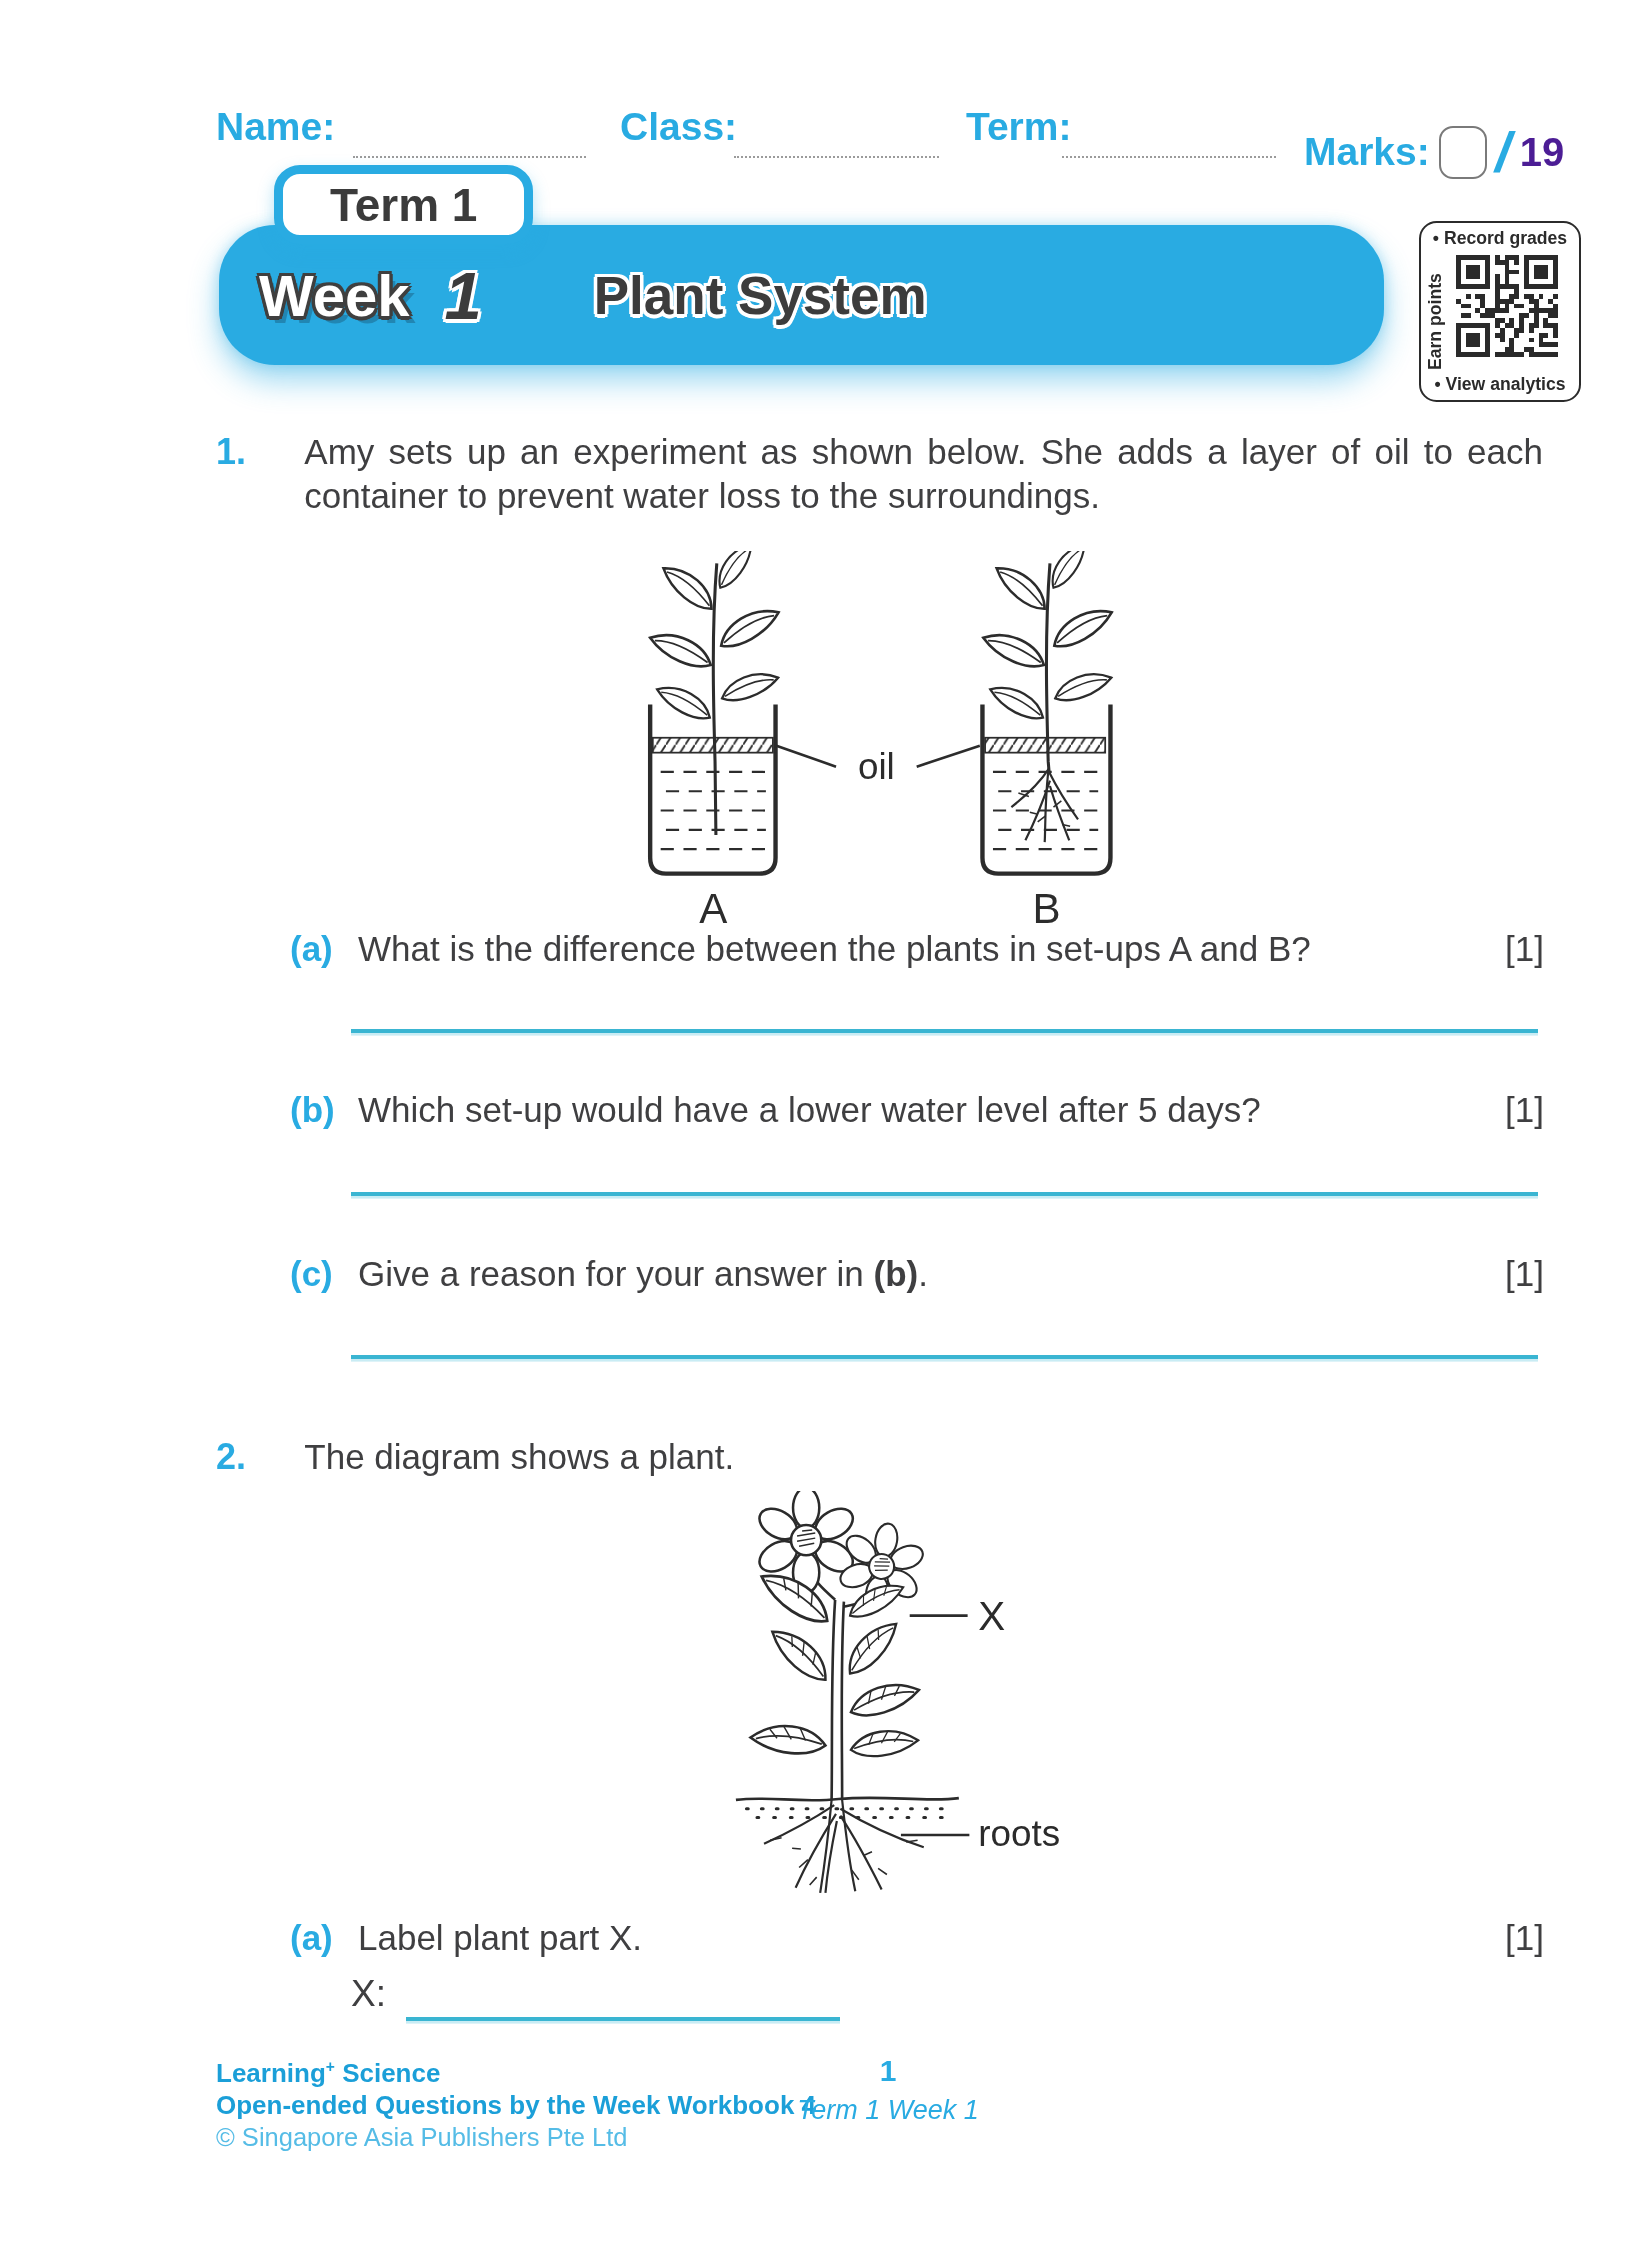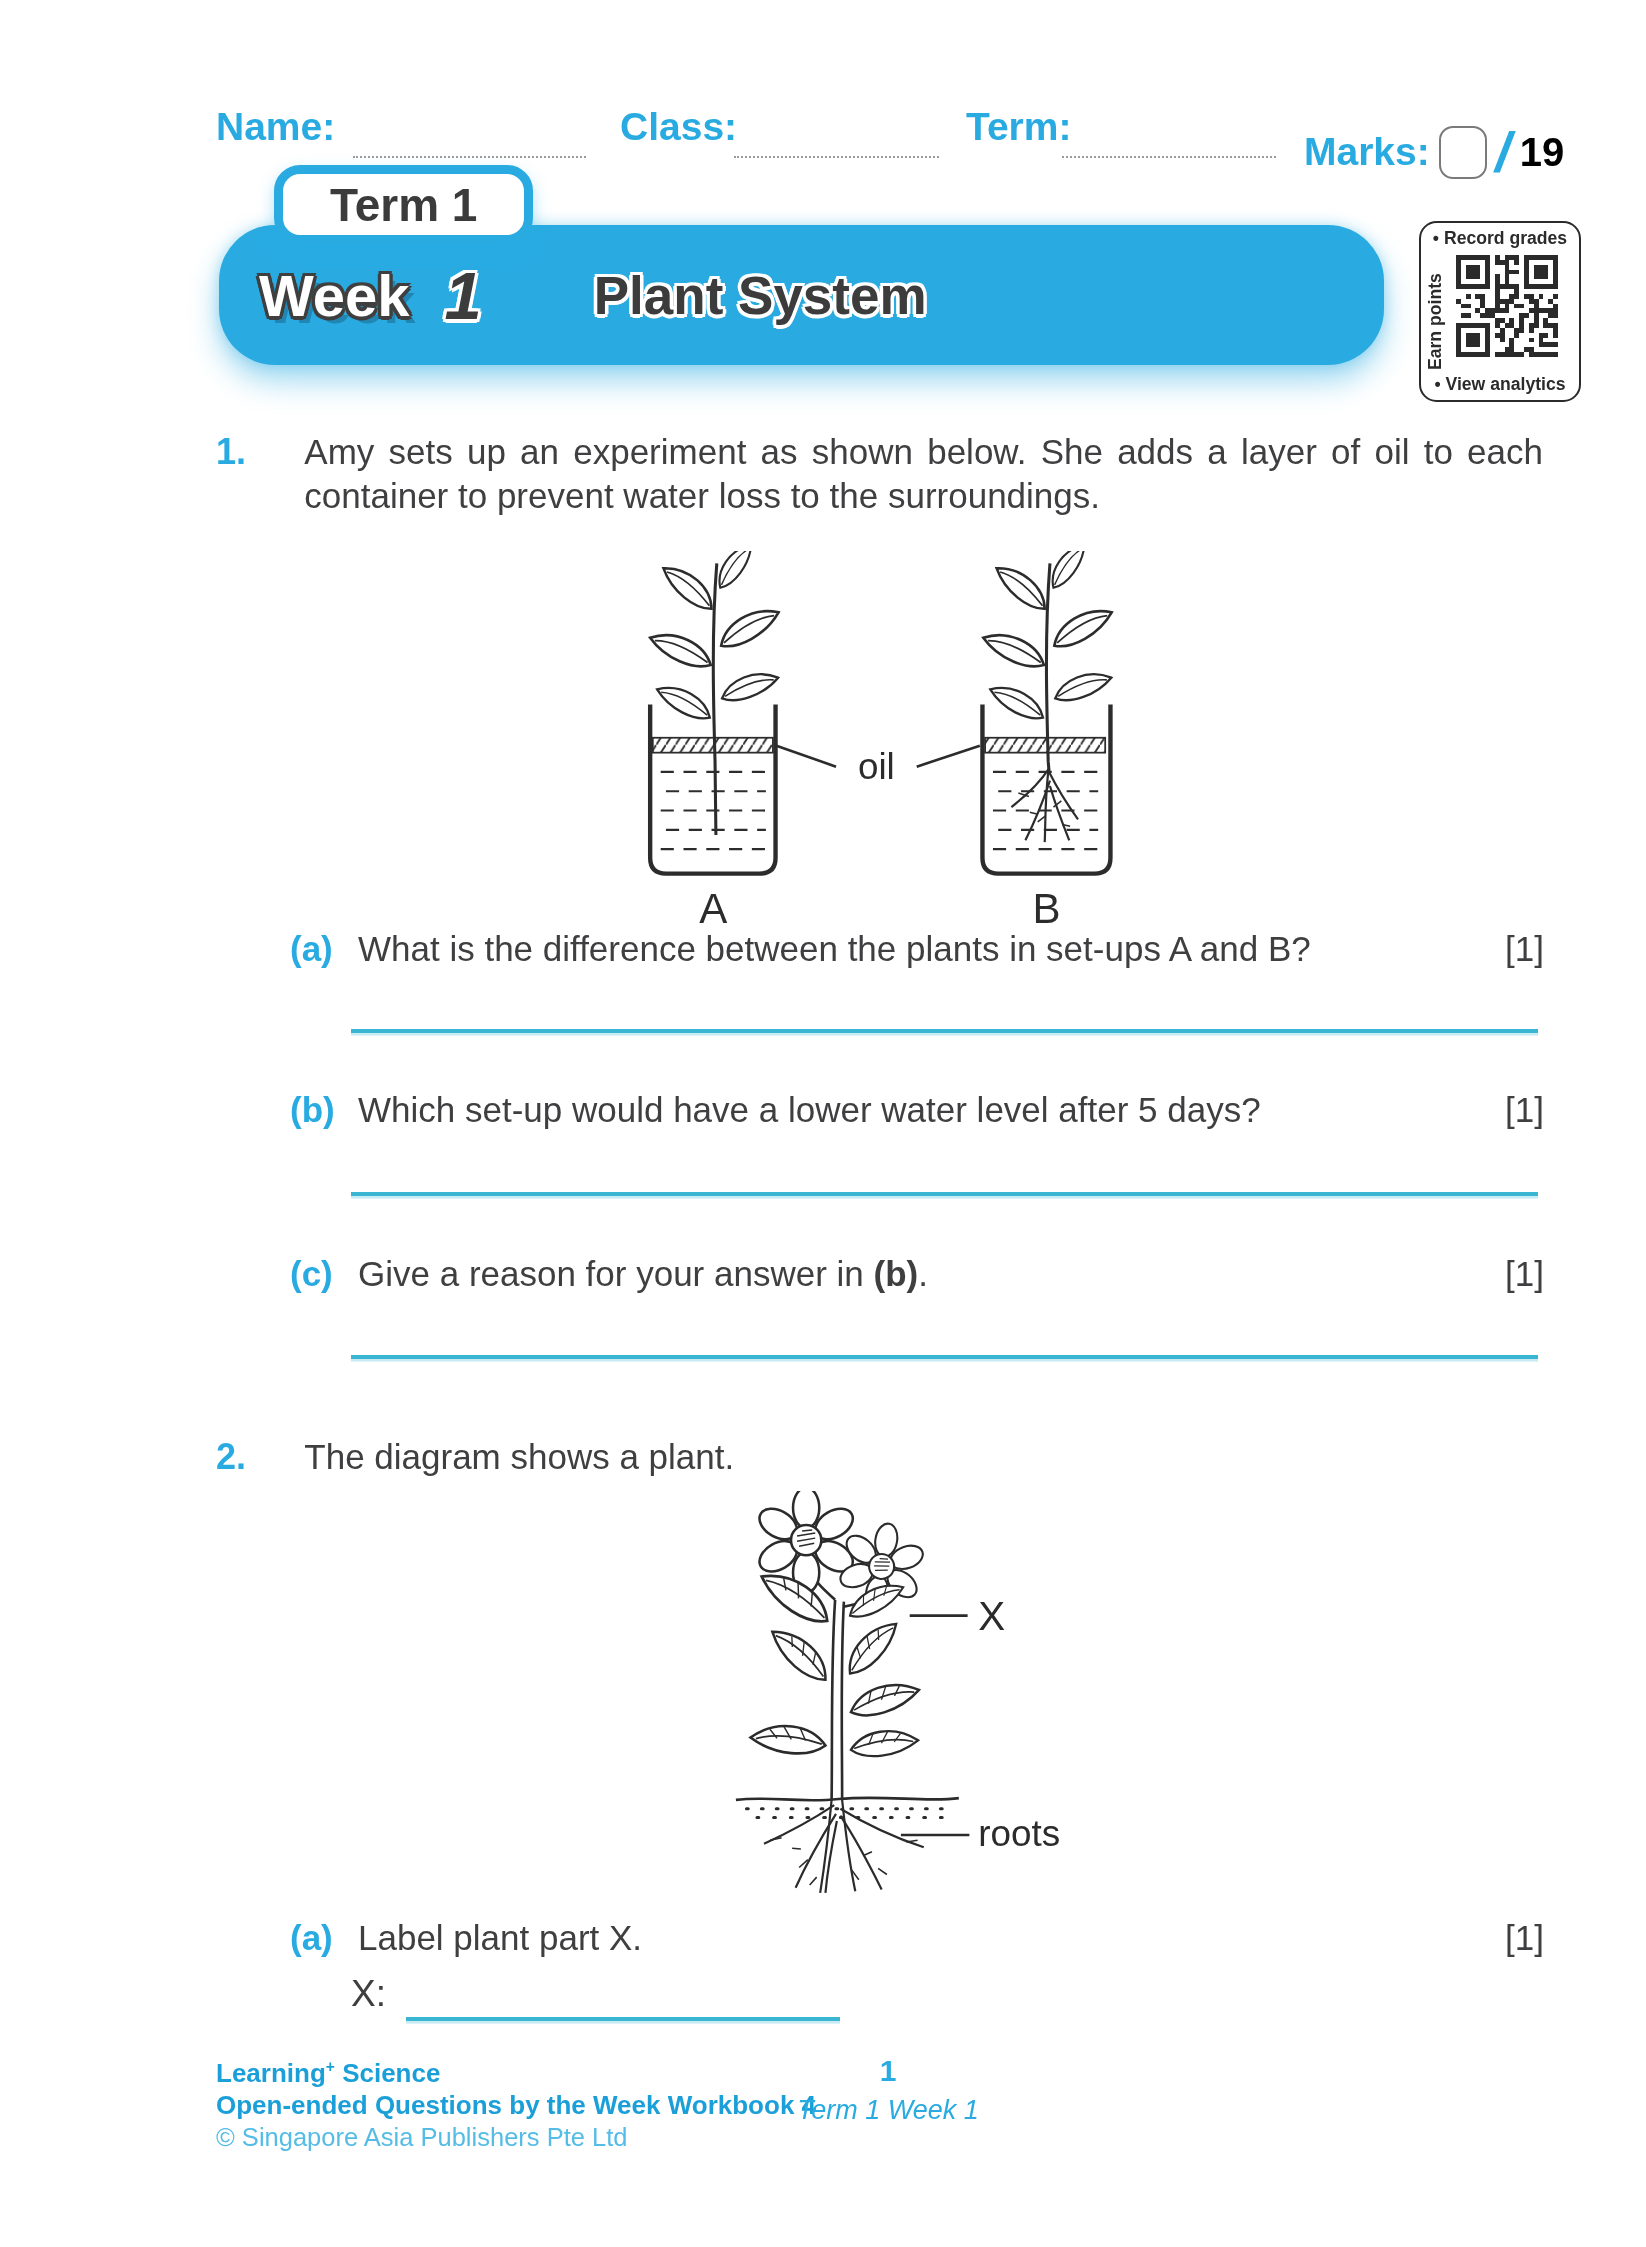--- a/index.html
+++ b/index.html
@@ -7,21 +7,21 @@
         font-family:"Liberation Sans",sans-serif;color:#3f3f41;overflow:hidden;}
   .abs{position:absolute;}
 
   
   .hdr-label{position:absolute;top:105px;font-size:39px;font-weight:bold;color:#29abe2;}
   .hdr-line{position:absolute;top:156px;height:0;border-bottom:2.6px dotted #9b9b9b;}
   .marks-group{position:absolute;left:1304px;top:108px;display:flex;align-items:center;gap:8.8px;margin-top:16px;}
   .marks-label{font-size:39px;font-weight:bold;color:#29abe2;}
   .marks-box{width:44px;height:49px;border:2.6px solid #7a7a7a;border-radius:14px;background:#fff;}
   .marks-slash{font-size:56px;font-weight:bold;font-style:italic;color:#29abe2;line-height:1;}
-  .marks-total{font-size:40px;font-weight:bold;color:#000000;}
+  .marks-total{font-size:40px;font-weight:bold;color:#4c1d95;}
 
   
   .term-tab{position:absolute;left:274px;top:165px;height:61px;padding:0 47px;z-index:2;
             background:#fff;border:9.7px solid #29abe2;border-radius:26px;
             display:flex;align-items:center;justify-content:center;
             font-size:46px;font-weight:bold;color:#3b3b3b;
             box-shadow:0 7px 16px rgba(41,171,226,.35);}
   .banner{position:absolute;left:219px;top:225px;width:1125px;height:140px;z-index:1;
           background:#29abe2;border-radius:56px;display:flex;align-items:center;padding-left:40px;
           box-shadow:0 16px 30px rgba(41,171,226,.45), 0 0 12.3px rgba(41,171,226,.30);}

